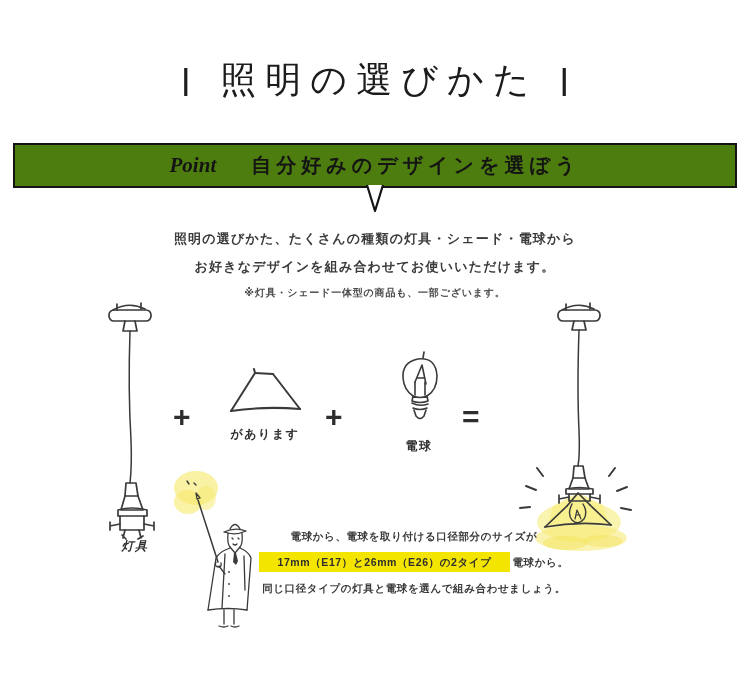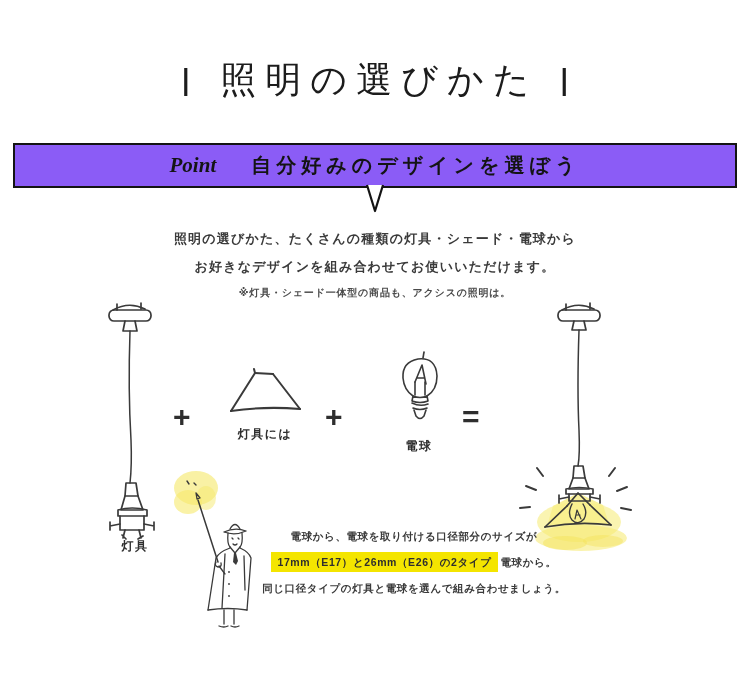--- a/index.html
+++ b/index.html
@@ -6,21 +6,21 @@
   html,body { width:750px; height:680px; background:#fff; overflow:hidden;
     font-family:"Liberation Sans","DejaVu Sans",sans-serif; color:#333; }
 
   
   .hdr { display:flex; justify-content:center; align-items:center; gap:22px; padding-top:56px; }
   .hdr .bar { font-size:25px; font-weight:700; color:#1c1c1c; transform:scaleY(1.15); }
   .hdr h1 { font-size:36px; font-weight:400; letter-spacing:9px; padding-left:9px; color:#1c1c1c; }
 
   
   .banner-wrap { position:relative; margin:38px 13px 0; }
-  .banner { height:45px; background:#8b5cf6; border:2px solid #141414;
+  .banner { height:45px; background:#4d7c0f; border:2px solid #141414;
     display:flex; align-items:center; justify-content:center; gap:30px; }
   .banner .point { font-family:"Liberation Serif","DejaVu Serif",serif; font-style:italic;
     font-weight:700; font-size:21px; color:#141414; }
   .banner .msg { font-size:20px; font-weight:800; letter-spacing:5px; padding-left:5px; color:#141414; }
   .tail { position:absolute; left:50%; top:41px; transform:translateX(-50%); }
 
   
   .intro { margin-top:37px; text-align:center; font-size:13px; font-weight:700;
     letter-spacing:1.2px; line-height:2.15; color:#3a3a3a; }
   .note { margin-top:5px; text-align:center; font-size:10px; font-weight:700;
@@ -29,21 +29,21 @@
   
   .diagram { position:relative; height:400px; margin-top:0; }
   .abs { position:absolute; }
   .ill-label { font-size:12px; font-weight:800; letter-spacing:1.5px; text-align:center; color:#2e2e2e; }
   .op { font-size:30px; font-weight:800; color:#2e2e2e; }
 
   
   .caption { position:absolute; left:246px; top:228px; width:336px; text-align:center;
     font-size:10.5px; font-weight:700; letter-spacing:0.6px; color:#3a3a3a; }
   .cap-line { margin-bottom:8px; line-height:1.7; }
-  .hl { background:#f4e500; color:#2e2e2e; padding:4px 6px; margin-right:3px; }
+  .hl { background:#f4e500; color:#2e2e2e; padding:4px 18px; margin-right:3px; }
 
   svg { display:block; }
 </style>
 </head>
 <body>
 
 <div>
 
   <header class="hdr">
     <span class="bar">|</span>
@@ -58,48 +58,48 @@
     </div>
     <svg class="tail" width="22" height="30" viewBox="0 0 22 30">
       <path d="M3,1 L11,27 L19,1" fill="#ffffff" stroke="#141414" stroke-width="2.2" stroke-linejoin="round"></path>
     </svg>
   </div>
 
   <p class="intro">
     <span>照明の選びかた、たくさんの種類の灯具・シェード・電球から</span><br>
     <span>お好きなデザインを組み合わせてお使いいただけます。</span>
   </p>
-  <p class="note">※灯具・シェード一体型の商品も、アクシスの照明は。</p>
+  <p class="note">※灯具・シェード一体型の商品も、一部ございます。</p>
 
   <div class="diagram">
 
     <svg class="abs" style="left:95px; top:0;" width="80" height="244" viewBox="0 0 80 244" fill="none" stroke="#3a3a3a" stroke-width="1.7" stroke-linecap="round" stroke-linejoin="round">
       <path d="M18,10 Q34,1 50,9"></path>
       <path d="M22,10 L22,4 M46,9 L46,3"></path>
       <rect x="14" y="10" width="42" height="11" rx="5"></rect>
       <path d="M30,21 L28,31 L42,31 L40,21"></path>
       <path d="M35,31 Q33,90 36,140 Q37,165 35,183" stroke-width="1.5"></path>
       <path d="M31,183 L30,196 L43,196 L41,183 Z"></path>
       <path d="M30,196 L26,210 L48,210 L43,196"></path>
       <path d="M23,210 Q37,206 52,210 L52,216 L23,216 Z"></path>
       <path d="M25,216 L25,230 L49,230 L49,216"></path>
       <path d="M25,224 L15,226 M15,222 L15,230 M49,224 L59,226 M59,222 L59,230"></path>
       <path d="M30,230 L28,238 M27,235 L31,239 M44,230 L46,238 M43,239 L48,236"></path>
     </svg>
-    <div class="abs ill-label" style="left:93px; top:238px; width:84px;">灯具</div>
+    <div class="abs ill-label" style="left:93px; top:238px; width:84px;font-style:italic;">灯具</div>
 
     <span class="abs op" style="left:173px; top:100px;">+</span>
 
     <svg class="abs" style="left:224px; top:66px;" width="82" height="52" viewBox="0 0 82 52" fill="none" stroke="#3a3a3a" stroke-width="2" stroke-linecap="round" stroke-linejoin="round">
       <path d="M31,7 L30,3"></path>
       <path d="M31,7 L49,8"></path>
       <path d="M31,7 L7,45 M49,8 L76,43"></path>
       <path d="M7,45 Q41,40 76,43"></path>
     </svg>
-    <div class="abs ill-label" style="left:212px; top:126px; width:106px;">灯具には</div>
+    <div class="abs ill-label" style="left:212px; top:126px; width:106px;">があります</div>
 
     <span class="abs op" style="left:325px; top:100px;">+</span>
 
     <svg class="abs" style="left:396px; top:50px;" width="48" height="80" viewBox="0 0 48 80" fill="none" stroke="#3a3a3a" stroke-width="1.6" stroke-linecap="round" stroke-linejoin="round">
       <path d="M27,8 L28,2"></path>
       <path d="M17,46 Q8,40 7,28 Q6,12 22,9 Q40,7 41,26 Q41,40 31,46"></path>
       <path d="M19,45 L19,32 M29,45 L29,32"></path>
       <path d="M19,32 L26,15 L30,34 M21,28 L28,28"></path>
       <path d="M17,46 Q24,49 31,46 L32,51 Q24,54 16,51 Z"></path>
       <path d="M16,53 Q24,57 32,54 M17,58 Q24,61 31,58"></path>

